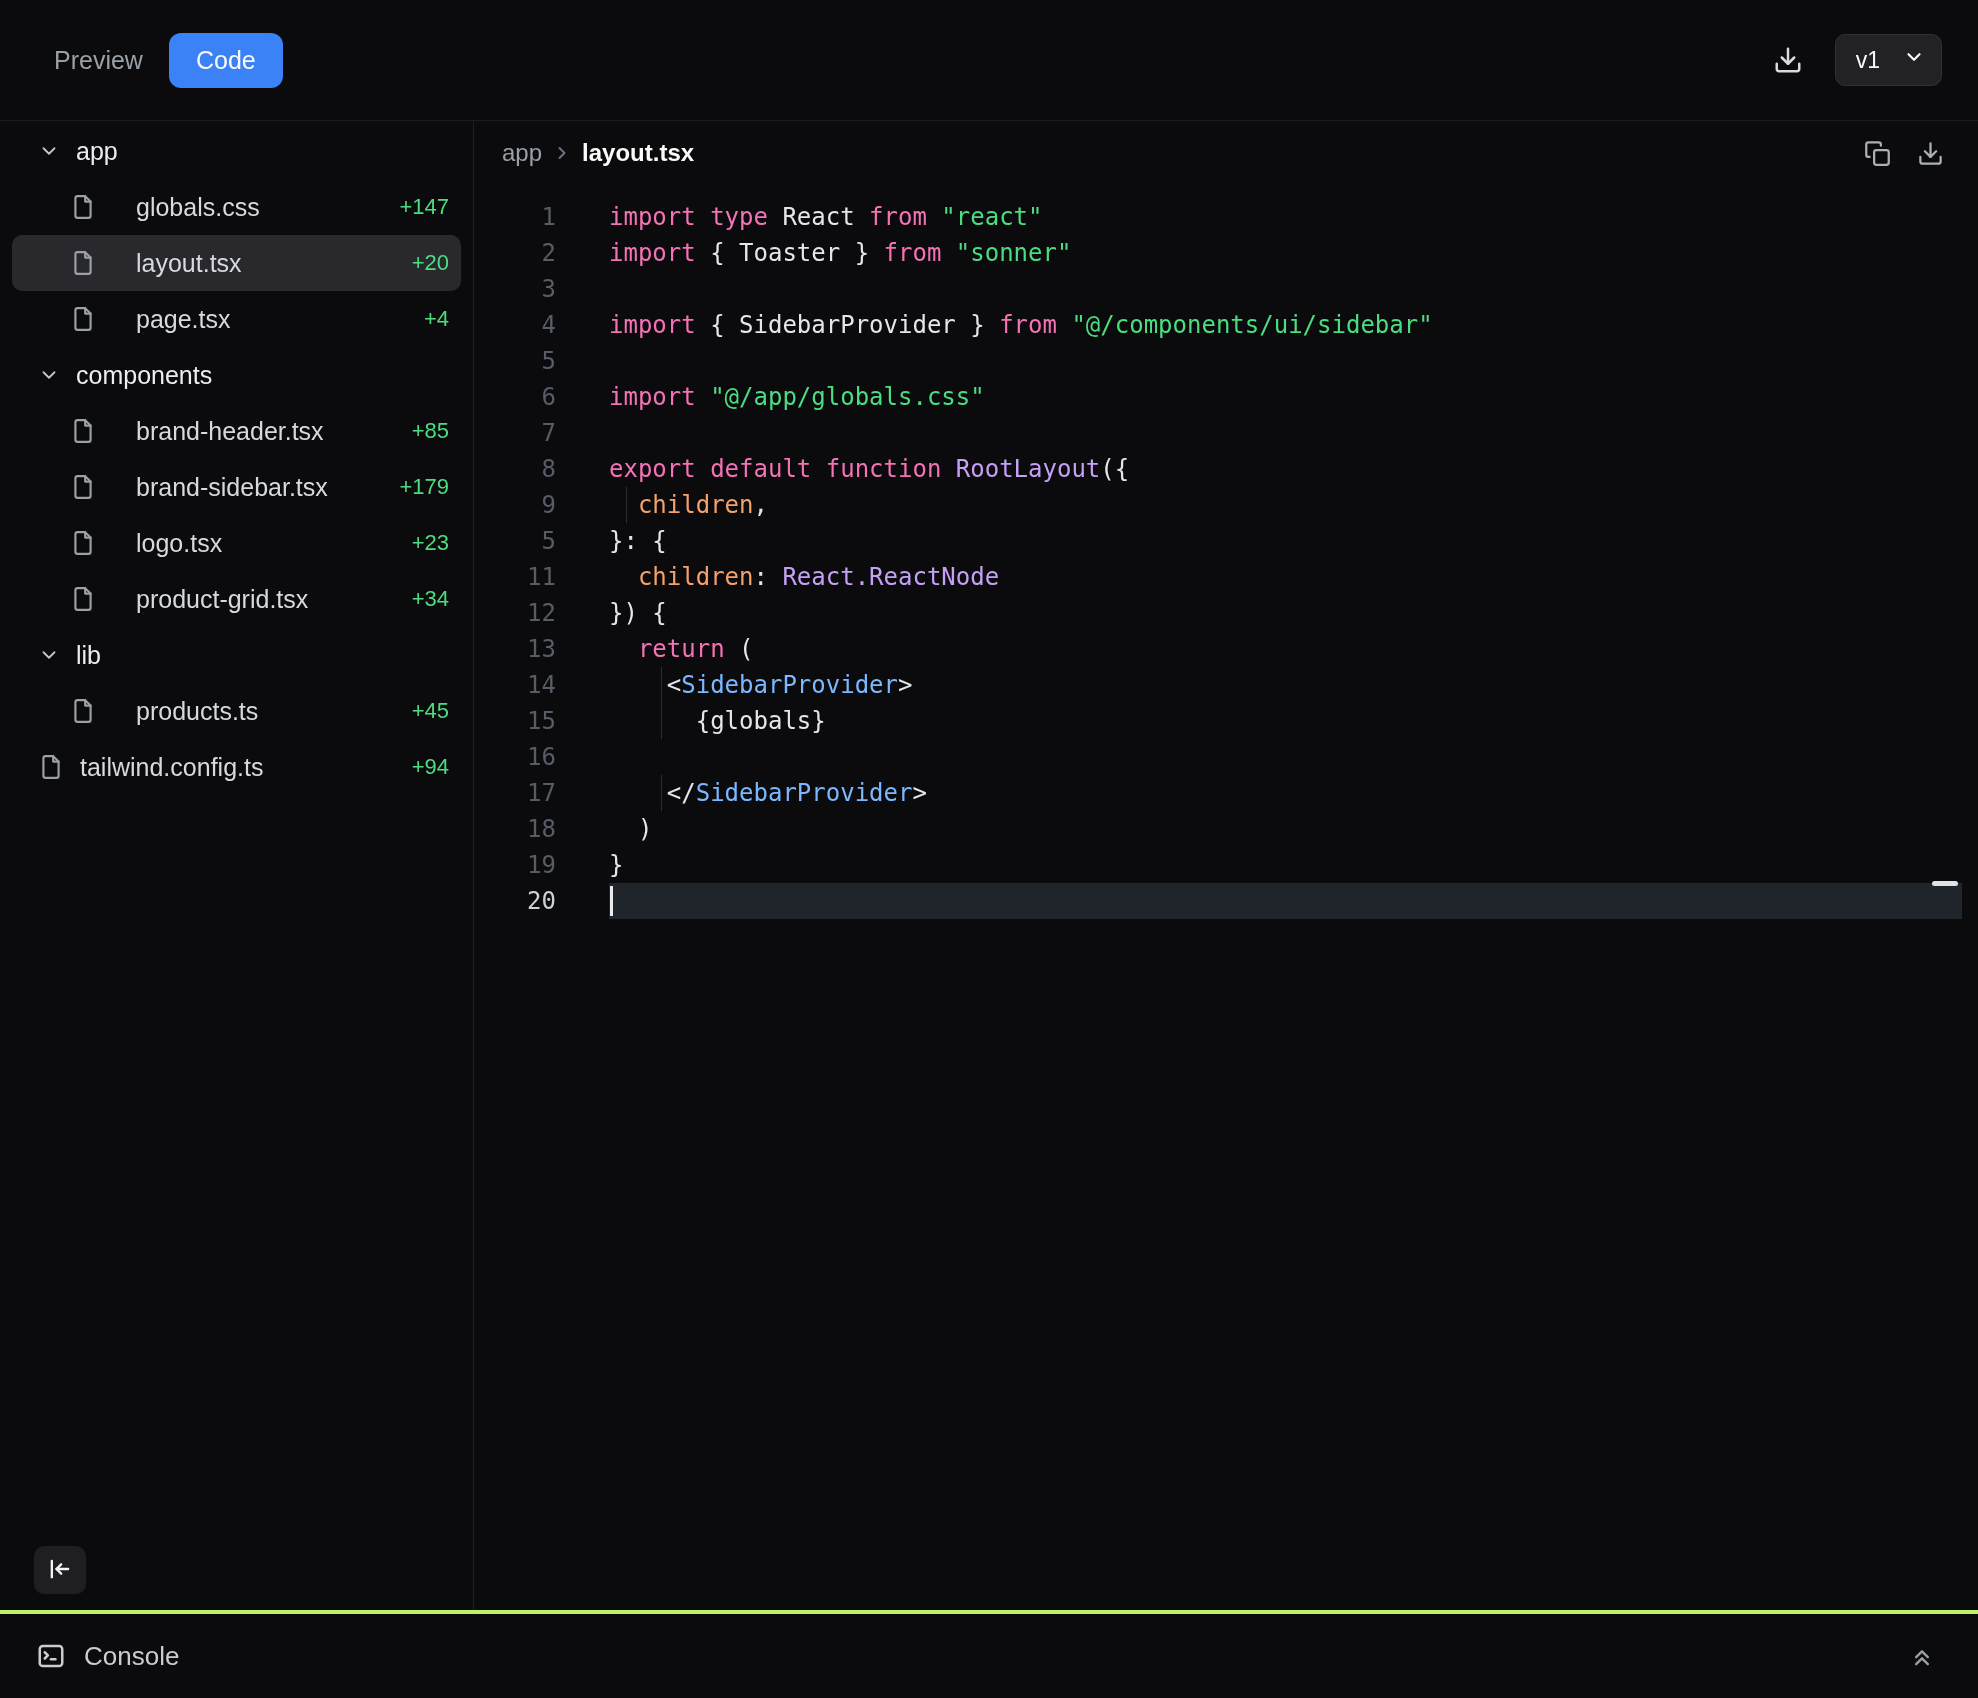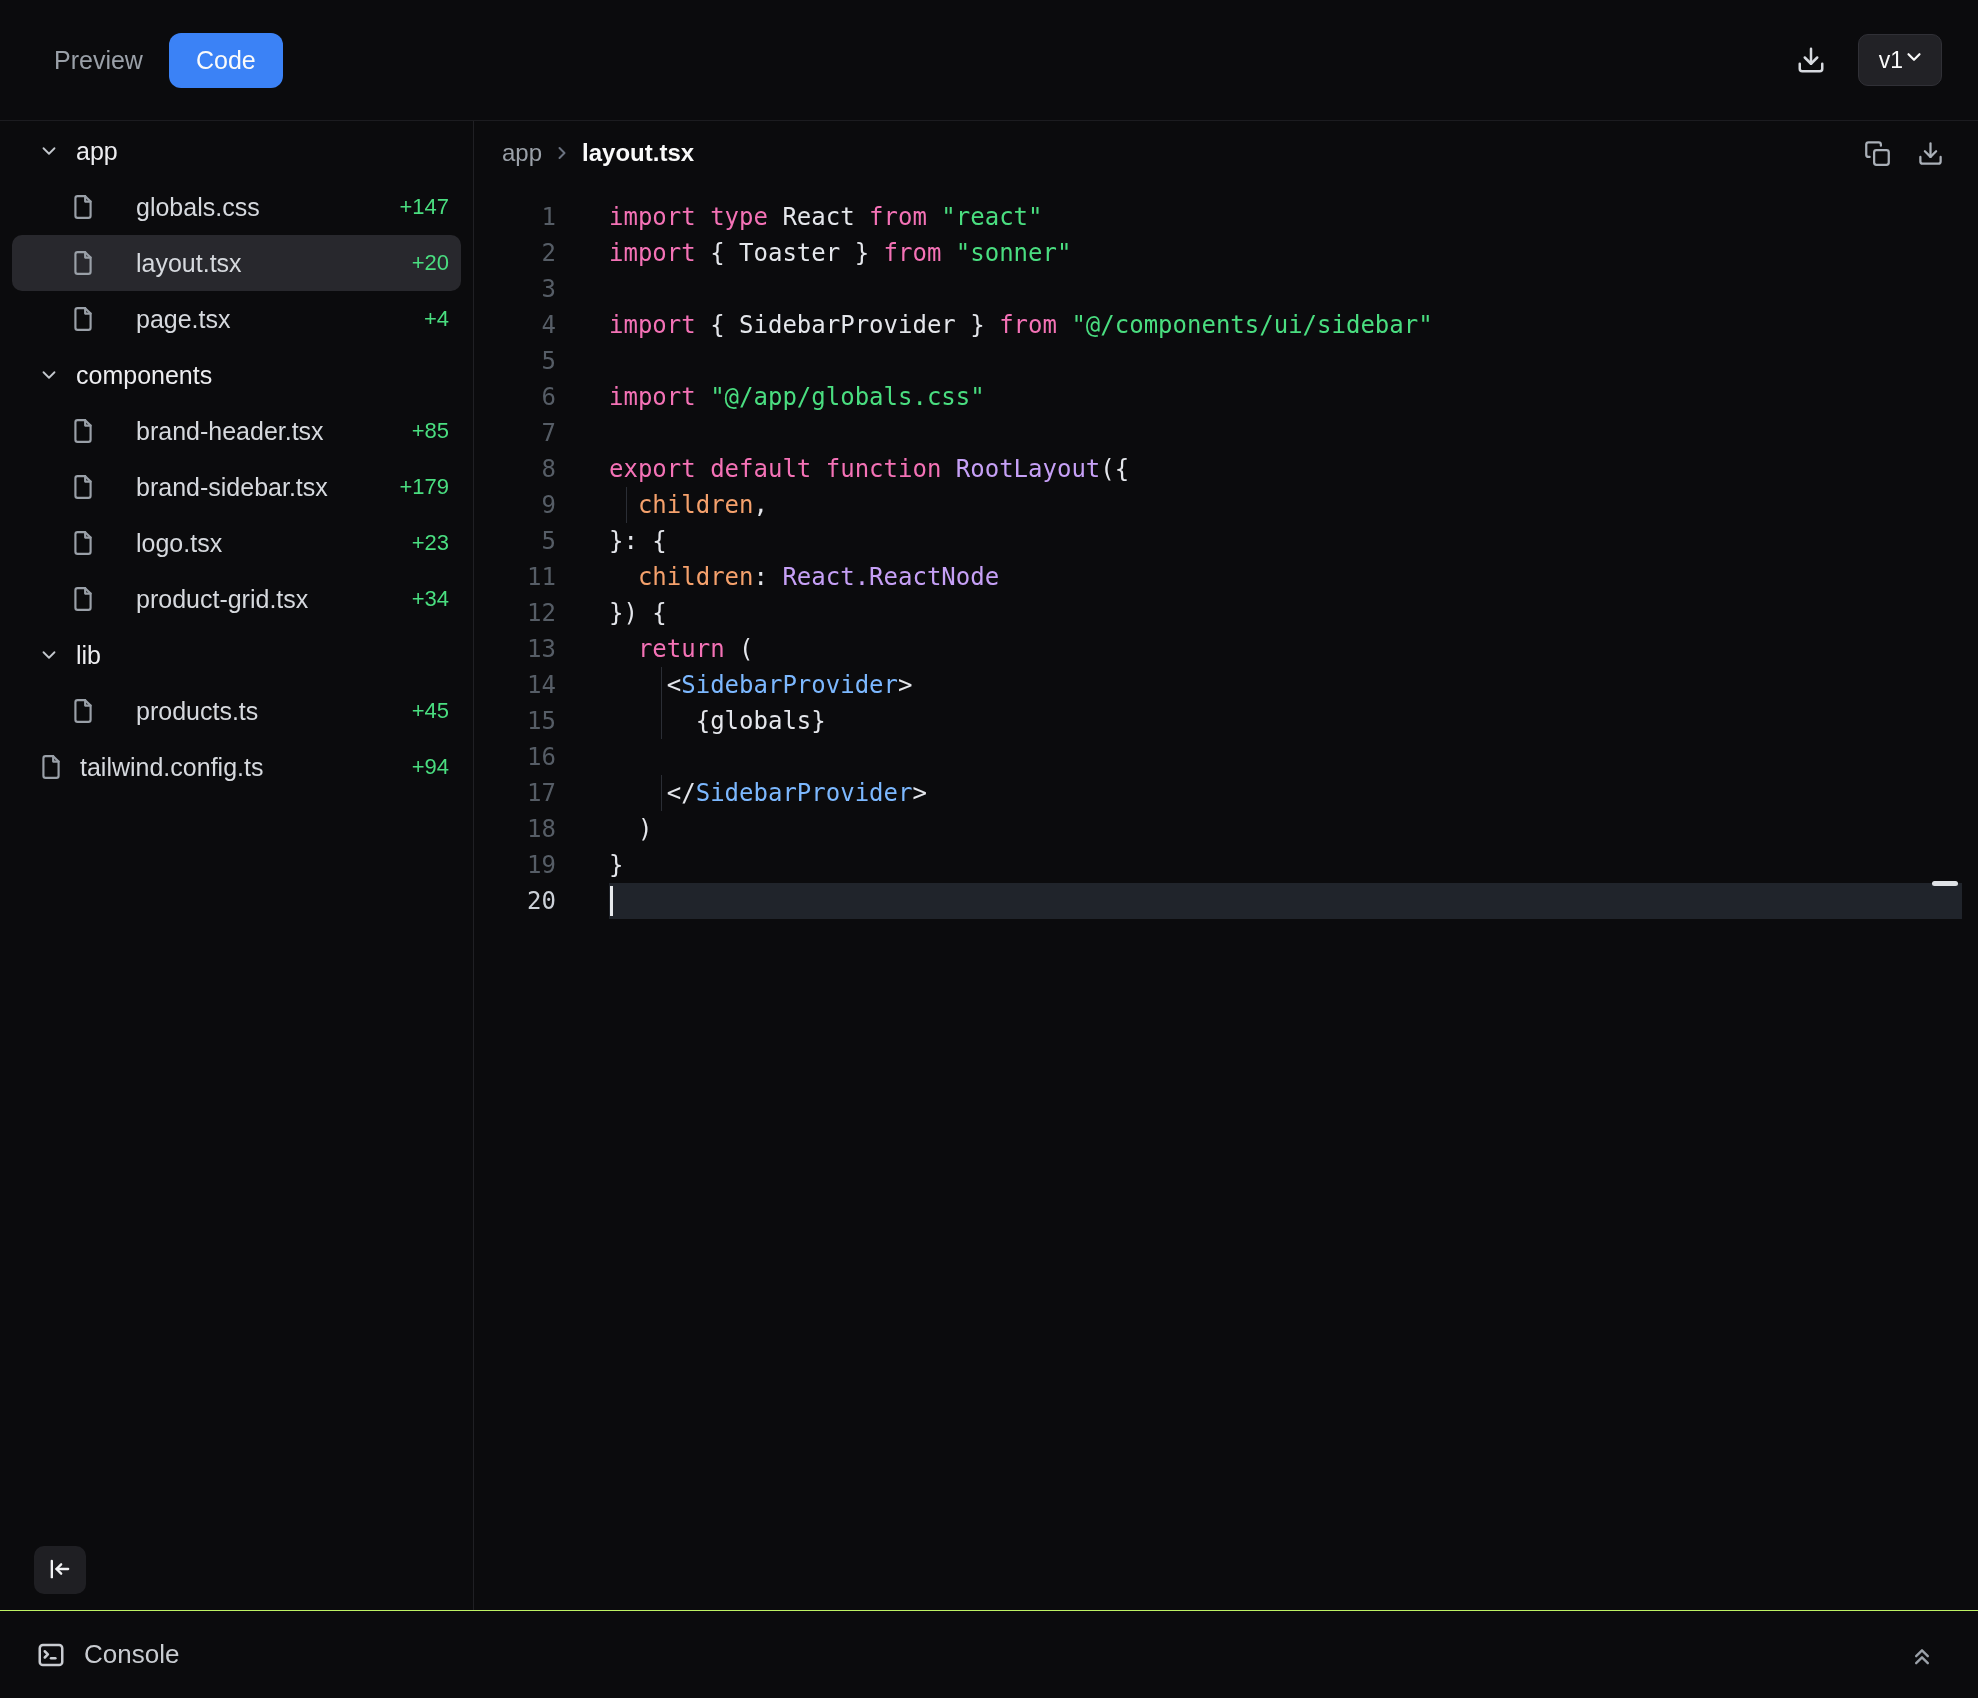--- a/index.html
+++ b/index.html
@@ -28,21 +28,21 @@
     color:#fafafa; font-size:25px; font-family:inherit;
     padding:13px 27px; border-radius:12px; margin-left:8px;
   }
   .topbar-right { margin-left:auto; display:flex; align-items:center; gap:26px; }
   .icon-btn {
     background:none; border:none; cursor:pointer; color:#d7dadf;
     display:flex; align-items:center; justify-content:center; padding:6px;
   }
   .icon-btn svg { display:block; }
   .version-btn {
-    display:flex; align-items:center; gap:0;
+    display:flex; align-items:center; gap:23px;
     background:#222226; border:1px solid #303036; border-radius:10px;
     color:#fafafa; font-size:23px; font-family:inherit; cursor:pointer;
     padding:11px 16px 11px 20px;
   }
 
   
   .middle { display:grid; grid-template-columns:474px 1fr; min-height:0; }
 
   
   .sidebar { border-right:1px solid #202024; position:relative; padding-top:2px; }
@@ -101,21 +101,21 @@
 
   .tok-k { color:var(--c-keyword,#f472b6); }
   .tok-s { color:var(--c-string,#4ade80); }
   .tok-p { color:var(--c-plain,#e4e6eb); }
   .tok-c { color:var(--c-component,#7cb8ff); }
   .tok-t { color:var(--c-type,#c6a0f6); }
   .tok-v { color:var(--c-variable,#f5a16c); }
 
   
   .console-bar {
-    border-top:1px solid #bef264;
+    border-top:4px solid #bef264;
     display:flex; align-items:center; padding:0 36px; gap:18px;
   }
   .console-icon { color:#c9ccd1; display:flex; align-items:center; }
   .console-label { color:#c9ccd1; font-size:26px; }
   .console-toggle { margin-left:auto; color:#9aa0a8; }
 </style>
 </head>
 <body>
 
 <header class="topbar">

